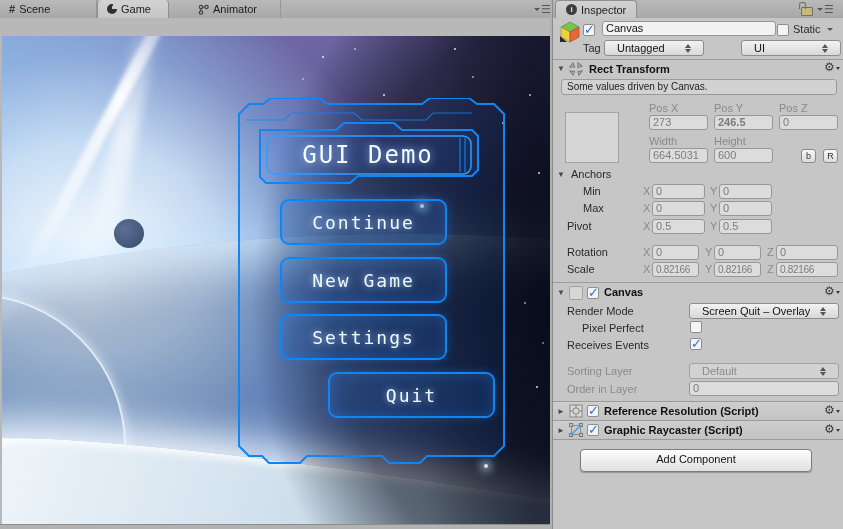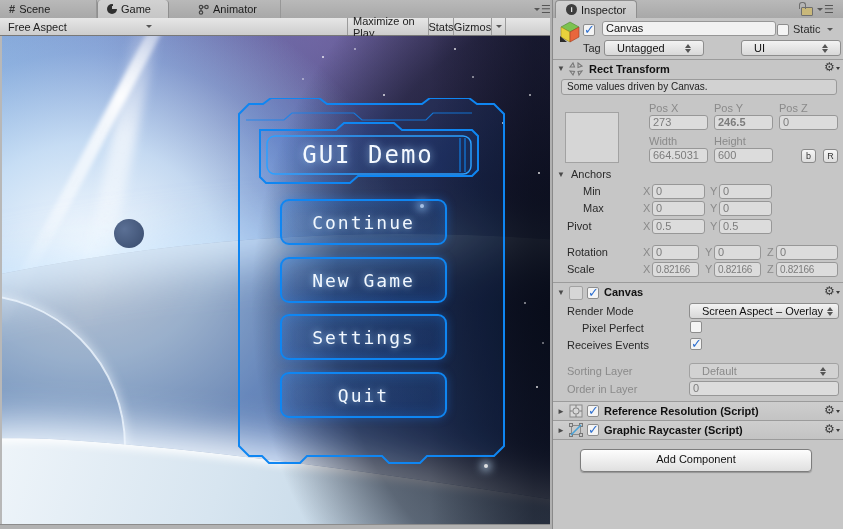--- a/index.html
+++ b/index.html
@@ -117,38 +117,20 @@
           </g>
         </svg>
       <span>Animator</span>
     </div>
     <div class="panel-menu" style="left:534px;">
         <span class="arr-dn sm"></span>
         <span style="font-size:11px;line-height:9px;">☰</span>
       </div>
   </div>
 
-  <div class="lp-toolbar">
-    <div class="aspect">
-      <span>Free Aspect</span>
-      <span class="arr-dn sm"></span>
-    </div>
-    <div class="tseg" style="left:347px;width:81px;">
-        <span>Maximize on Play</span>
-      </div>
-    <div class="tseg" style="left:428px;width:25px;">
-        <span>Stats</span>
-      </div>
-    <div class="tseg" style="left:453px;width:38px;">
-        <span>Gizmos</span>
-      </div>
-    <div class="tseg" style="left:491px;width:15px;border-right:1px solid #9b9b9b;">
-        <span class="arr-dn sm"></span>
-      </div>
-  </div>
 
   <div class="game">
     <div class="beam beam-b"></div>
     <div class="beam beam-a"></div>
     <div class="planet-arc"></div>
     <div class="arc-small"></div>
     <div class="moon"></div>
     <div class="planet-bottom"></div>
     <div class="shade-right"></div>
 
@@ -179,21 +161,21 @@
     <div class="menu-title">GUI Demo</div>
     <div class="gbtn" style="top:163px;">
         <span>Continue</span>
       </div>
     <div class="gbtn" style="top:221px;">
         <span>New Game</span>
       </div>
     <div class="gbtn" style="top:278px;">
         <span>Settings</span>
       </div>
-    <div class="gbtn" style="top:336px;">
+    <div class="gbtn" style="top:336px;margin-left:48px;">
         <span>Quit</span>
       </div>
   </div>
 
   <div class="lp-bottom"></div>
   <div class="vdivider"></div>
 
   <div class="insp">
     <div class="insp-tabs">
       <div class="insp-tab">
@@ -297,21 +279,21 @@
     <div class="tfield tiny" style="left:223px;top:262px;width:62px;"><span>0.82166</span></div>
 
     <div class="sep" style="top:282px;"></div>
     <span class="fold" style="left:4px;top:288px;">▼</span>
     <span class="psq" style="left:16px;top:286px;width:14px;height:14px;border-radius:2px;"></span>
     <span class="cb checked" style="left:34px;top:287px;"></span>
     <span class="lbl b" style="left:51px;top:286px;">Canvas</span>
     <span class="gear" style="left:271px;top:285px;">⚙</span>
     <span class="lbl" style="left:14px;top:305px;">Render Mode</span>
     <div class="dd" style="left:136px;top:303px;width:150px;">
-      <span>Screen Aspect – Overlay</span>
+      <span>Screen Quit – Overlay</span>
         <span class="spin">
           <i class="u"></i>
           <i class="d"></i>
         </span>
     </div>
     <span class="lbl" style="left:29px;top:322px;">Pixel Perfect</span>
     <span class="cb" style="left:137px;top:321px;"></span>
     <span class="lbl" style="left:14px;top:339px;">Receives Events</span>
     <span class="cb checked" style="left:137px;top:338px;"></span>
     <span class="lbl dim" style="left:14px;top:365px;">Sorting Layer</span>

